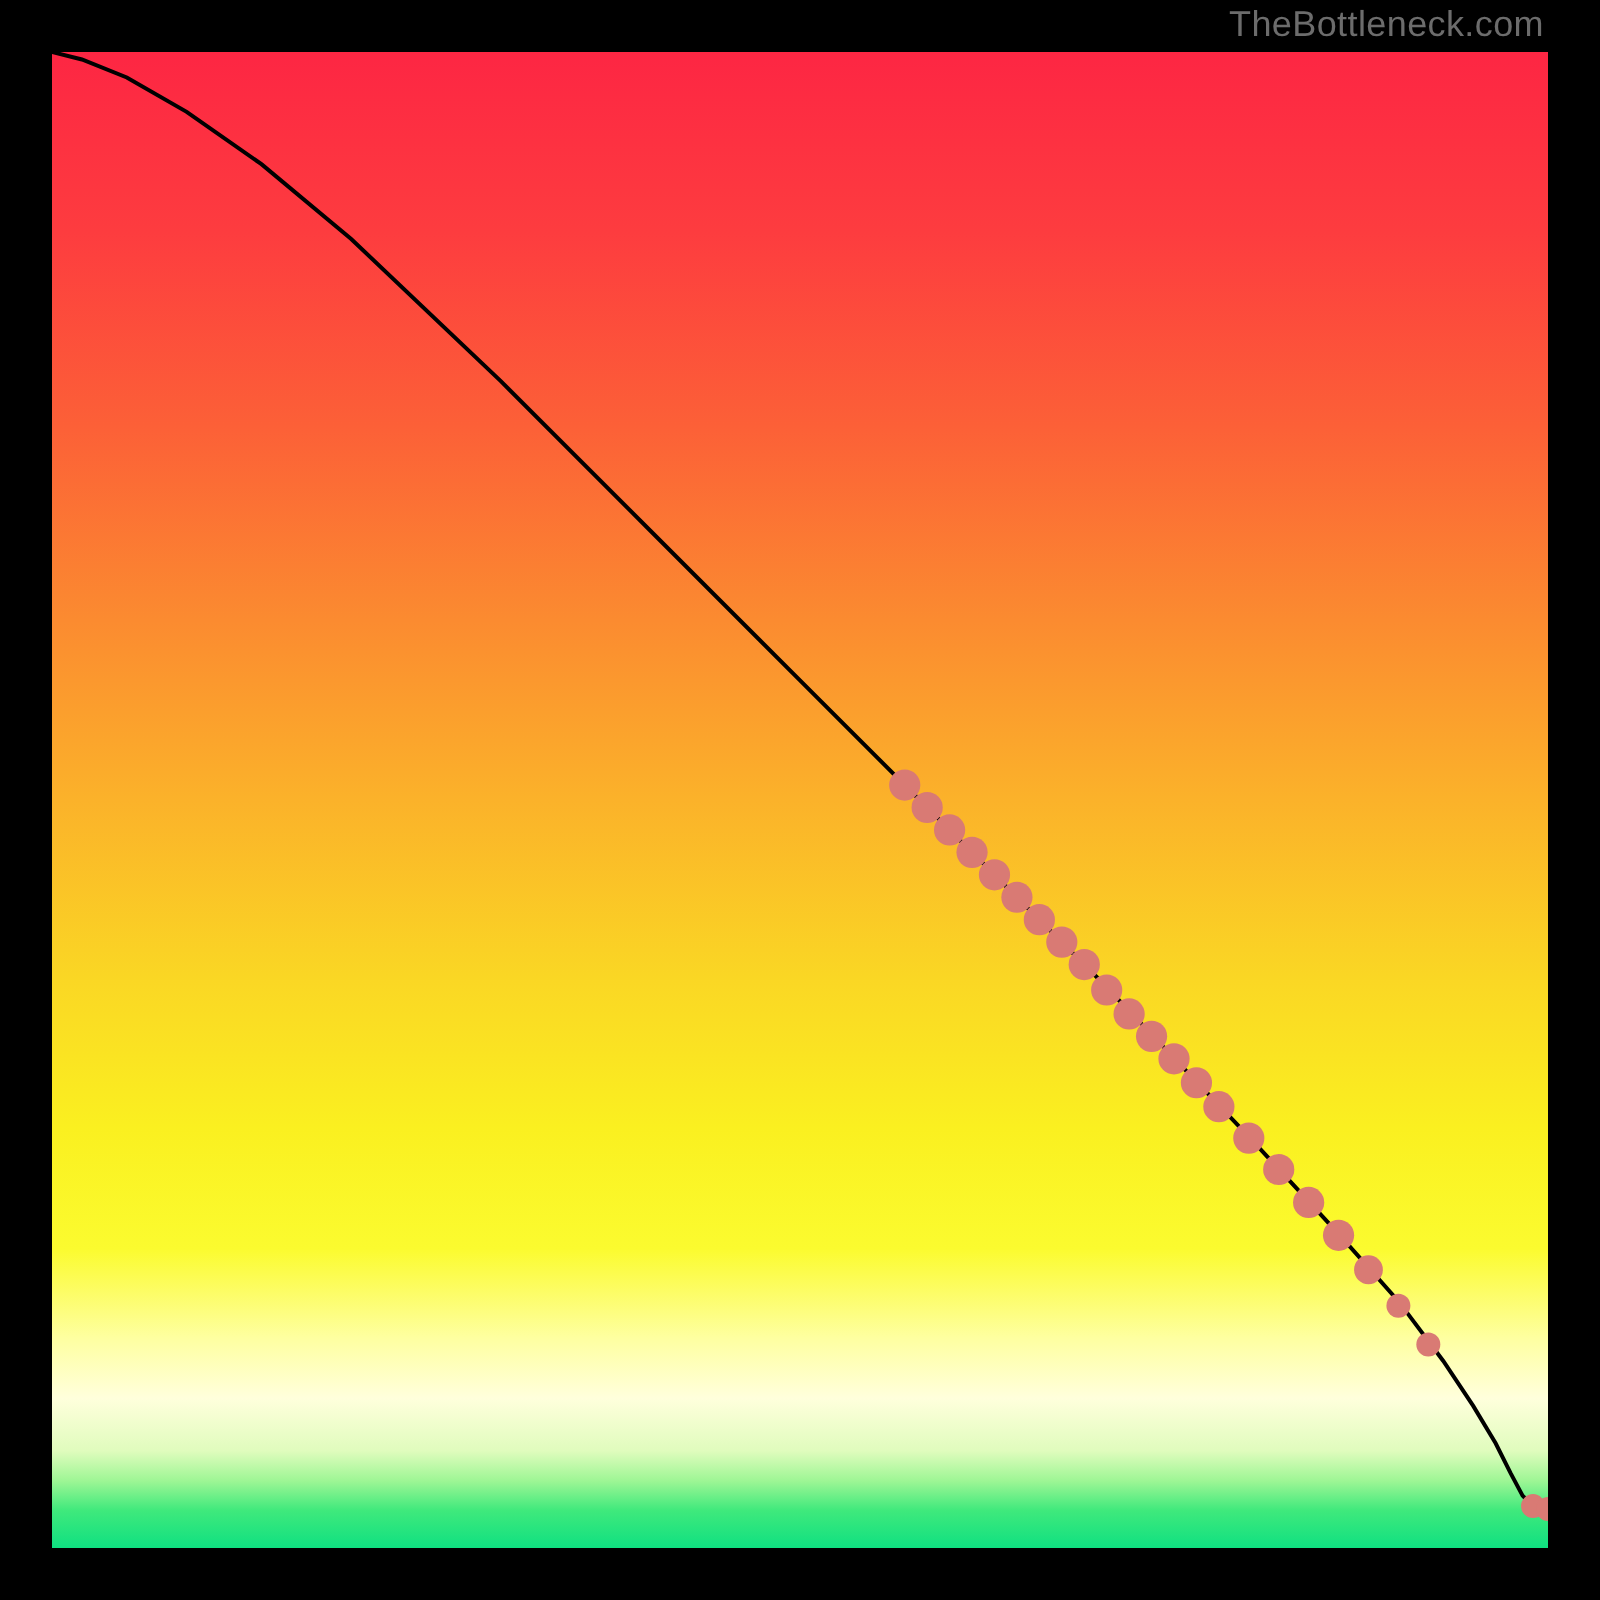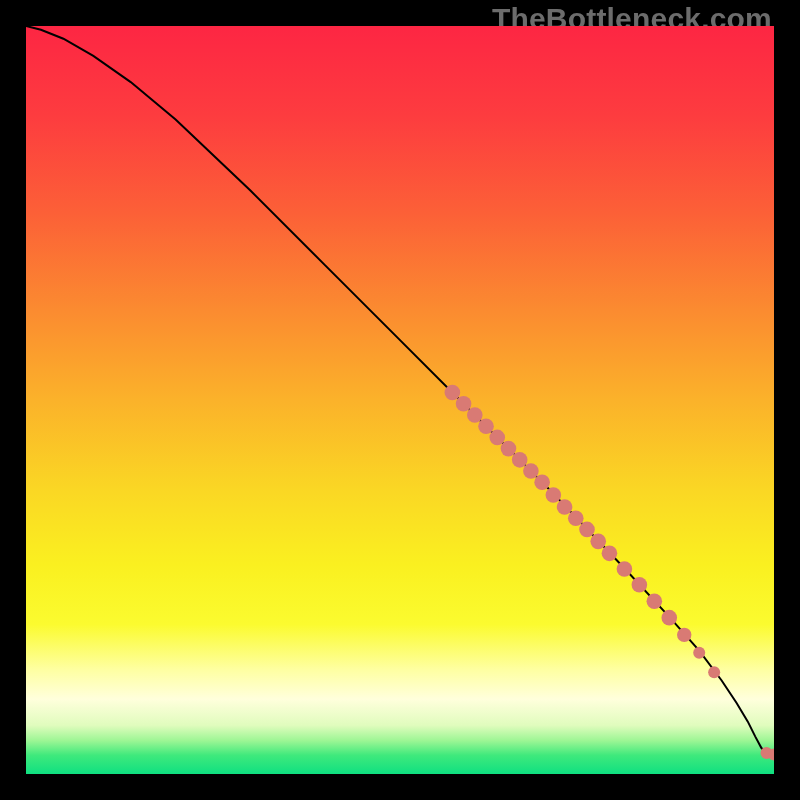--- a/index.html
+++ b/index.html
@@ -23,22 +23,22 @@
     top: 26px;
     width: 748px;
     height: 748px;
     overflow: hidden;
   }
   .watermark {
     position: absolute;
     top: 2px;
     right: 28px;
     color: #6c6c6c;
-    font-size: 30px;
-    font-weight: 700;
+    font-size: 18px;
+    font-weight: 400;
     letter-spacing: 0.2px;
   }
   svg {
     display: block;
   }
 </style>
 </head>
 <body>
 
 <div class="frame">

